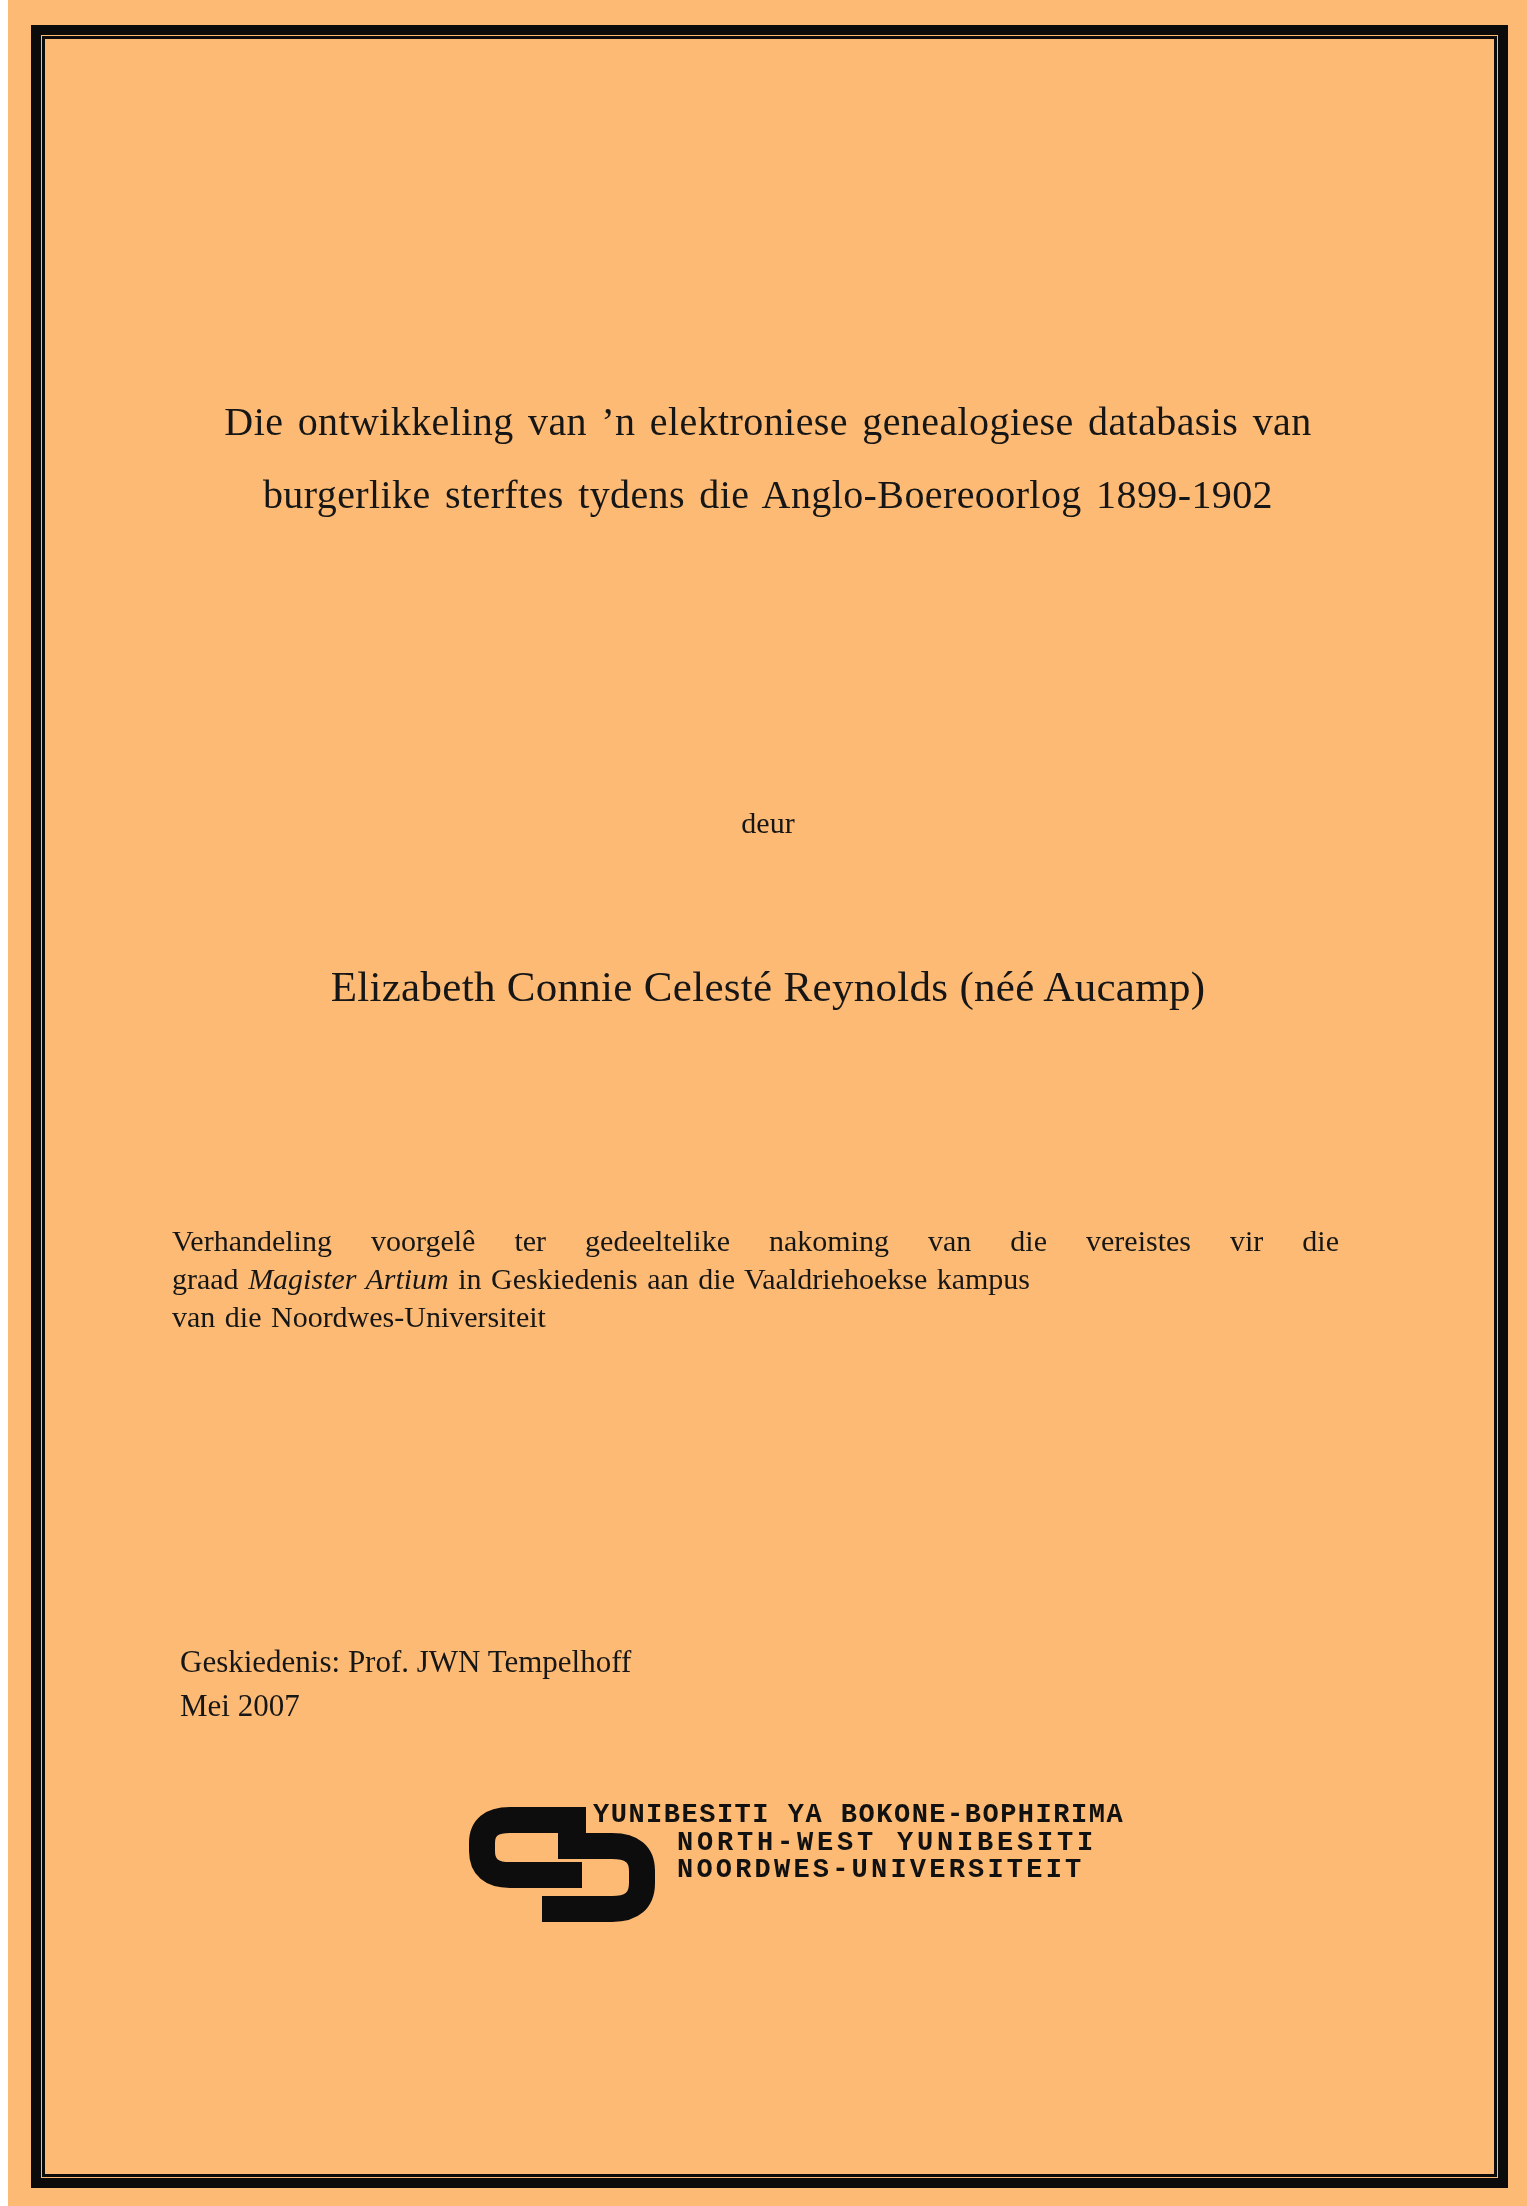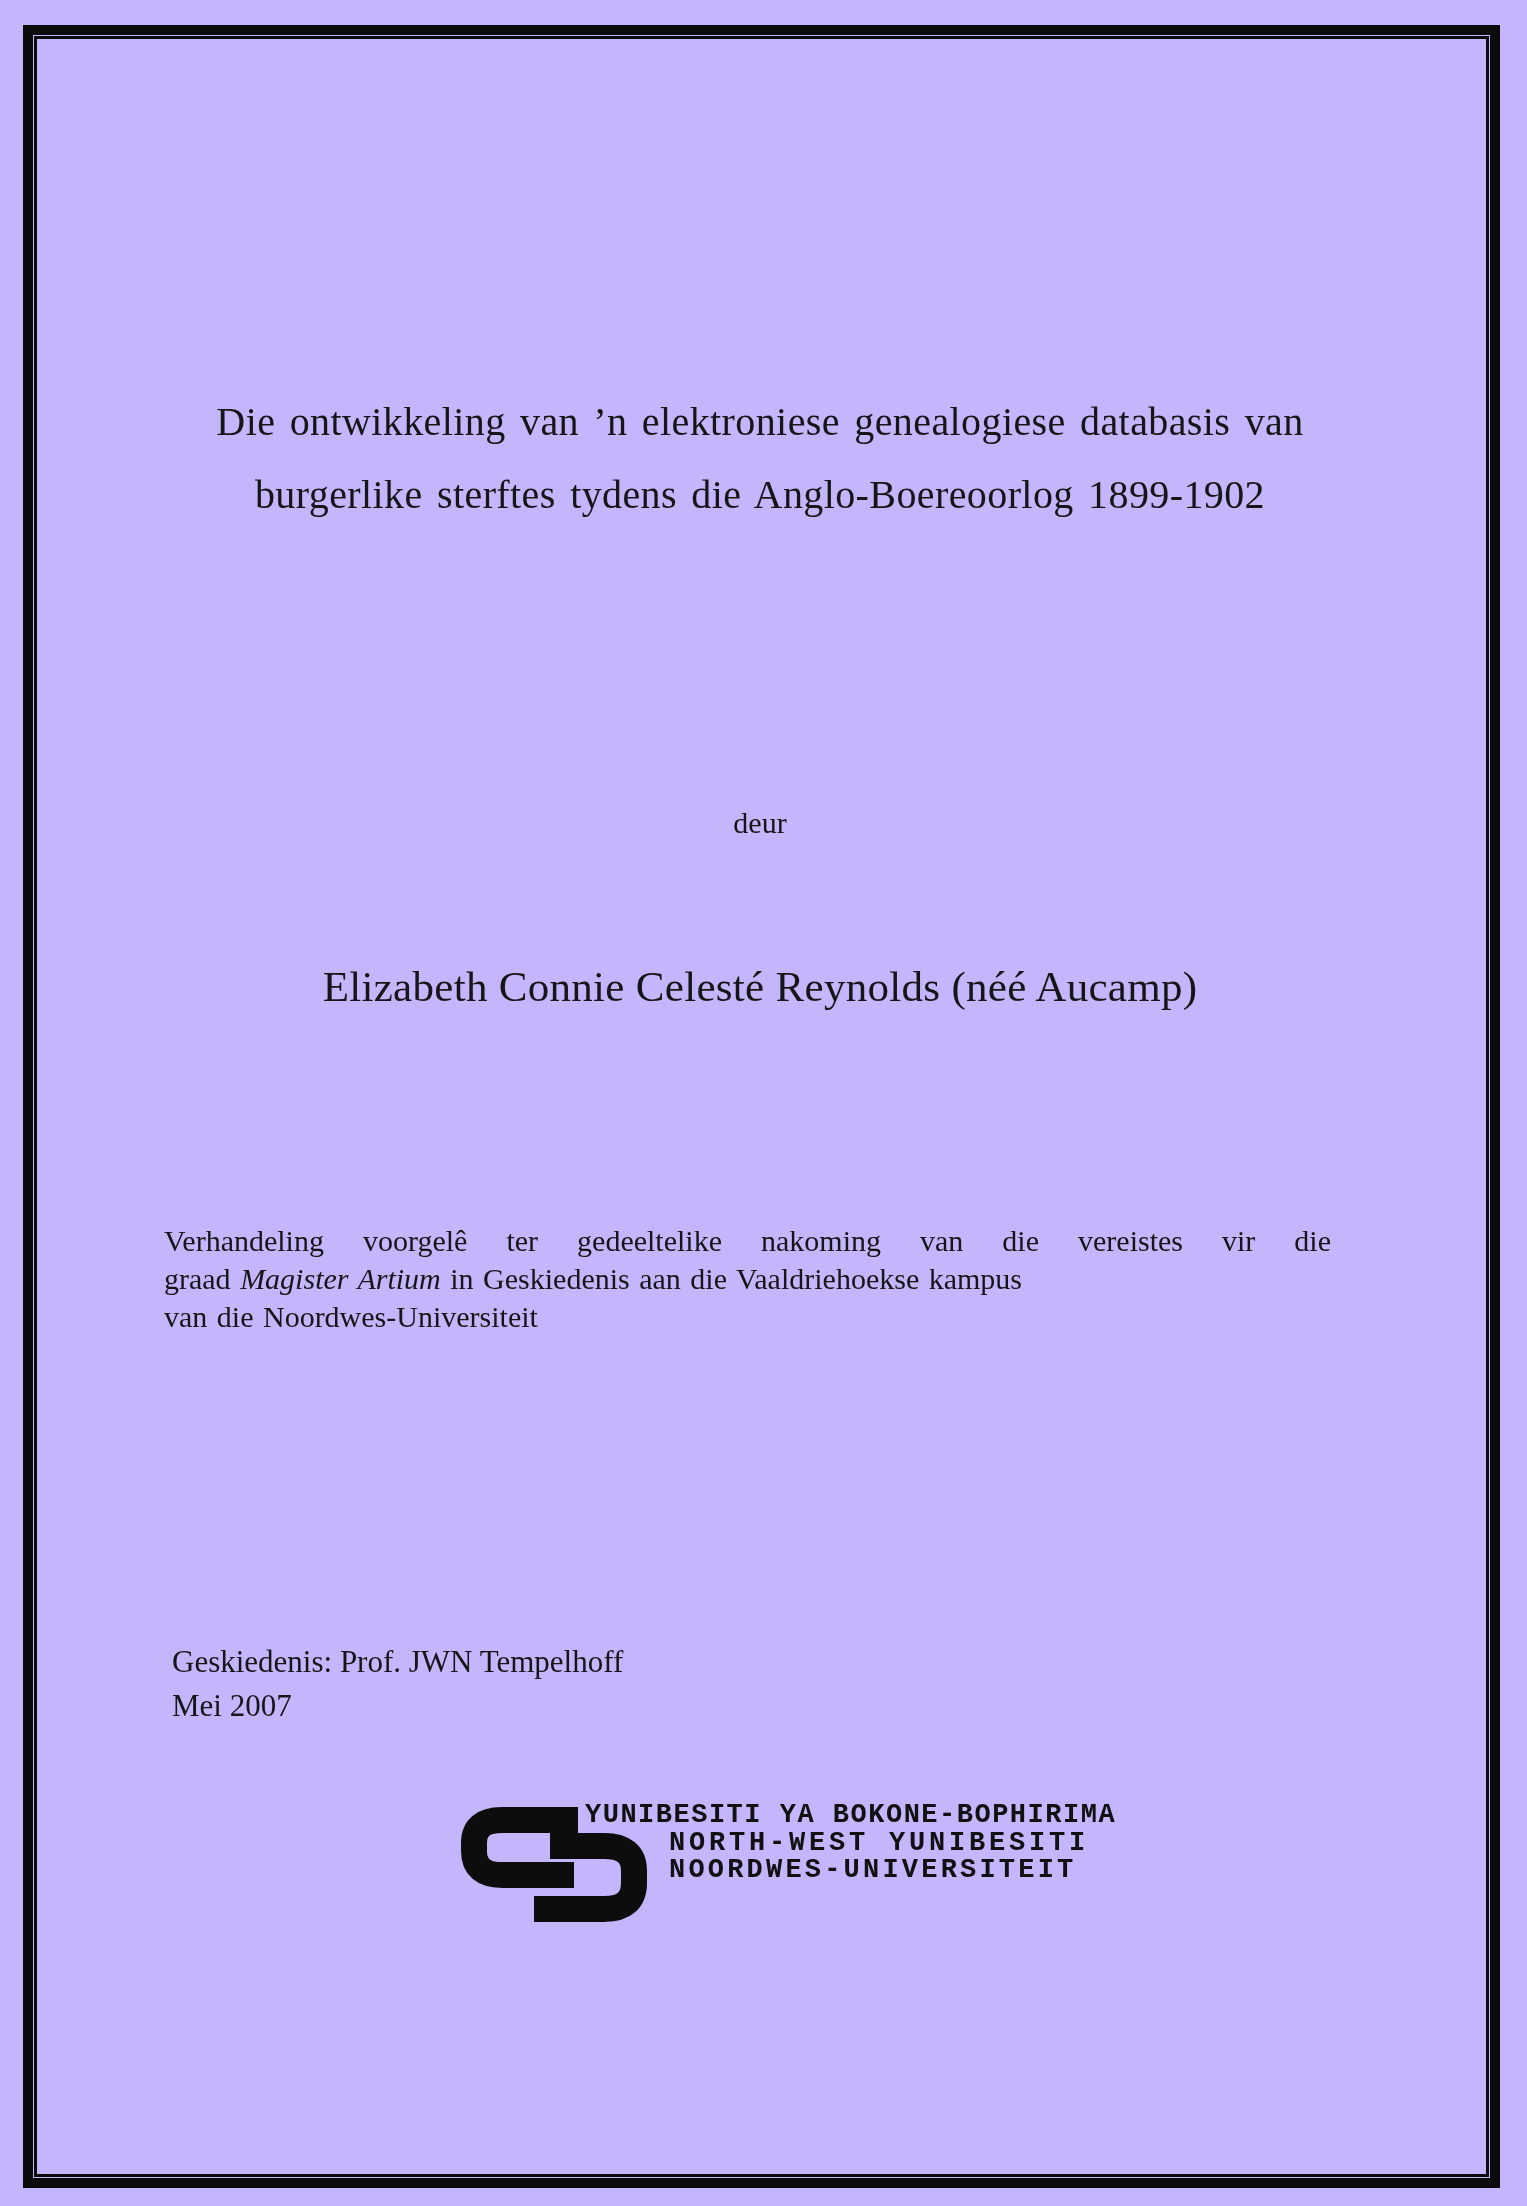--- a/index.html
+++ b/index.html
@@ -5,21 +5,22 @@
   html, body { margin: 0; padding: 0; }
   body {
     width: 1527px; height: 2206px;
     background: #ffffff;
     position: relative;
     font-family: "Liberation Serif", serif;
     overflow: hidden;
   }
   .scan-page {
     position: absolute; inset: 0;
-    background: #c4b5fd;
+    background: #fdba74;
+    margin-left: 8px;
   }
   
   .frame-outer {
     position: absolute;
     left: 23px; top: 25px;
     width: 1477px; height: 2163px;
     border: 10px solid #0b0b0b;
     box-sizing: border-box;
   }
   .frame-inner {

